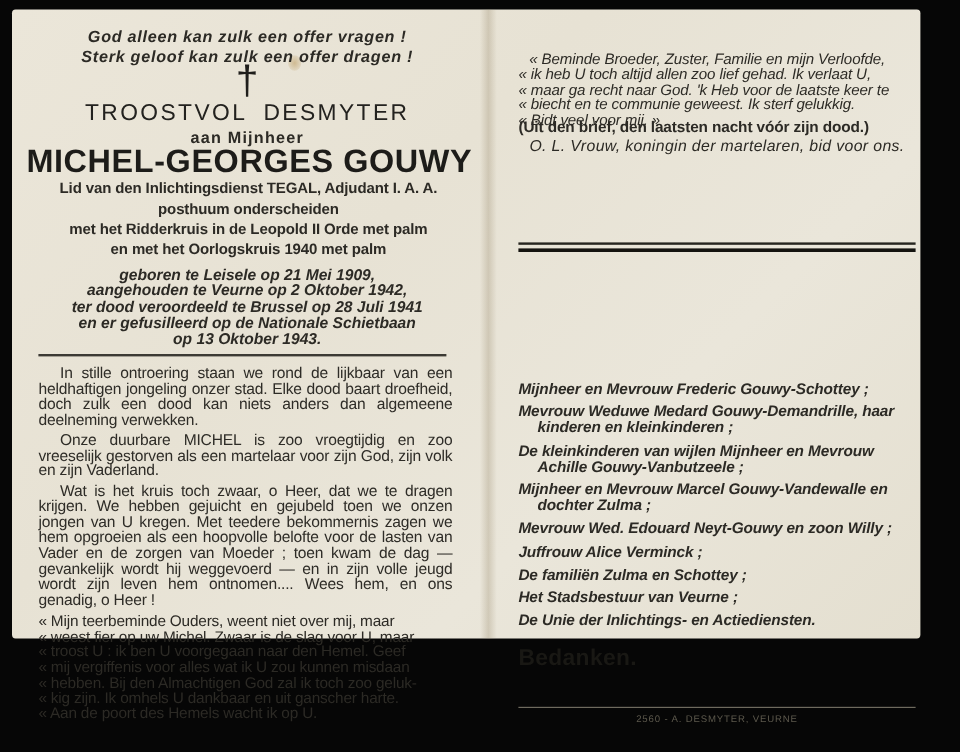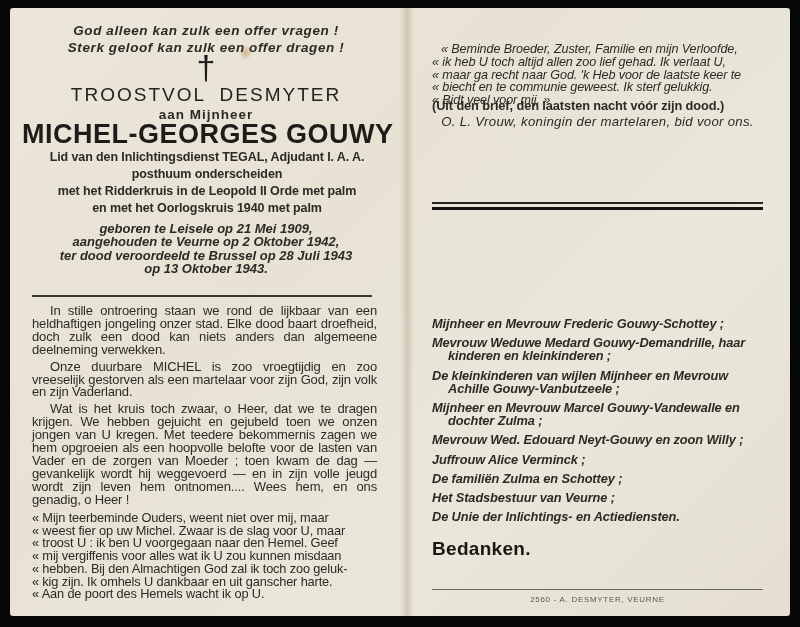--- a/index.html
+++ b/index.html
@@ -3,24 +3,23 @@
 <meta charset="utf-8">
 <style>
   html,body { margin:0; padding:0; background:#000; }
   .stage {
     position:relative; width:800px; height:627px; overflow:hidden;
     background:#060606;
     font-family:"Liberation Sans", sans-serif;
     color:#2c2a25;
   }
   .card {
-    position:absolute; left:10px; top:8px; width:757px; height:608px;
+    position:absolute; left:10px; top:8px; width:757px; height:524px;
     background:linear-gradient(135deg,#ebe6d9 0%,#e7e2d4 38%,#eae6da 68%,#e4dfd0 100%);
     border-radius:3px;
-    padding-left:23px;
   }
   .fold {
     position:absolute; left:390px; top:0; width:14px; height:100%;
     background:linear-gradient(90deg, rgba(150,135,105,0) 0%, rgba(150,135,105,0.30) 50%, rgba(150,135,105,0) 100%);
   }
   .stain {
     position:absolute; left:230px; top:38px; width:11px; height:13px;
     background:radial-gradient(ellipse at center, rgba(186,152,90,0.55), rgba(186,152,90,0));
     border-radius:50%;
   }
@@ -90,21 +89,22 @@
       <div>Lid van den Inlichtingsdienst TEGAL, Adjudant I. A. A.</div>
           <div>posthuum onderscheiden</div>
           <div>met het Ridderkruis in de Leopold II Orde met palm</div>
           <div>en met het Oorlogskruis 1940 met palm</div>
         </div>
 
       <div class="abs vita c it b">
 
       <div>geboren te Leisele op 21 Mei 1909,</div>
           <div>aangehouden te Veurne op 2 Oktober 1942,</div>
-          <div>ter dood veroordeeld te Brussel op 28 Juli 1943</div>
+          <div>ter dood veroordeeld te Brussel op 28 Juli 1941</div>
+          <div>en er gefusilleerd op de Nationale Schietbaan</div>
           <div>op 13 Oktober 1943.</div>
         </div>
 
       <div class="abs divider1"></div>
 
       <div class="abs paras">
 
       <p class="para">In stille ontroering staan we rond de lijkbaar van een heldhaftigen jongeling onzer stad. Elke dood baart droefheid, doch zulk een dood kan niets anders dan algemeene deelneming verwekken.</p>
           <p class="para">Onze duurbare MICHEL is zoo vroegtijdig en zoo vreeselijk gestorven als een martelaar voor zijn God, zijn volk en zijn Vaderland.</p>
           <p class="para">Wat is het kruis toch zwaar, o Heer, dat we te dragen krijgen. We hebben gejuicht en gejubeld toen we onzen jongen van U kregen. Met teedere bekommernis zagen we hem opgroeien als een hoopvolle belofte voor de lasten van Vader en de zorgen van Moeder ; toen kwam de dag — gevankelijk wordt hij weggevoerd — en in zijn volle jeugd wordt zijn leven hem ontnomen.... Wees hem, en ons genadig, o Heer !</p>

